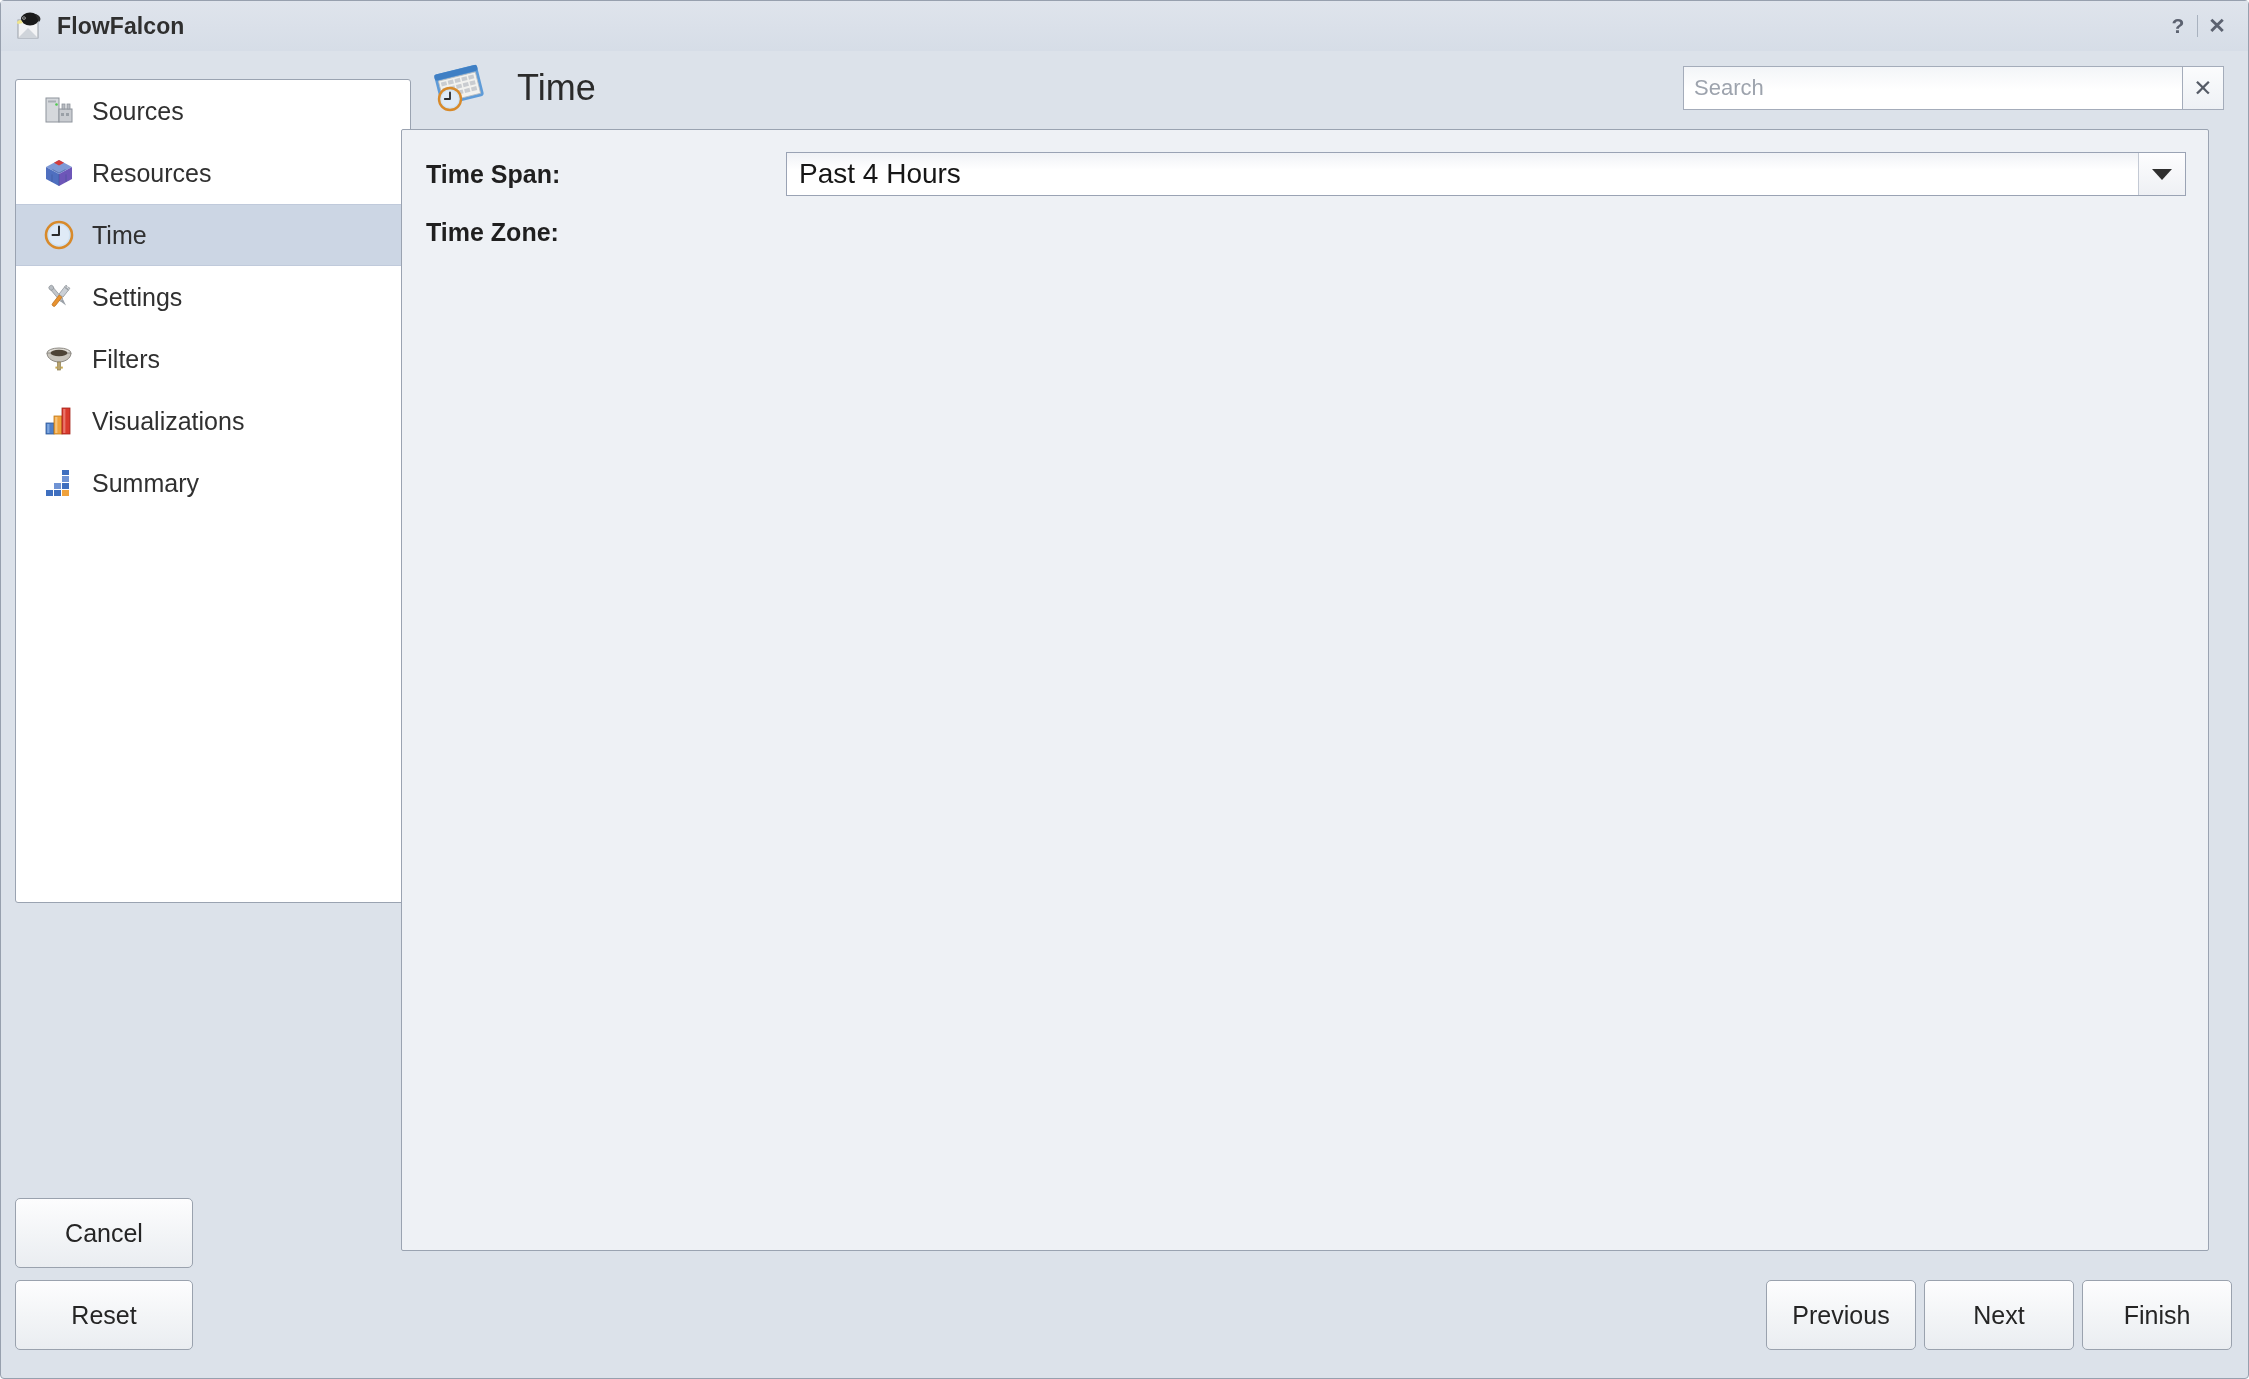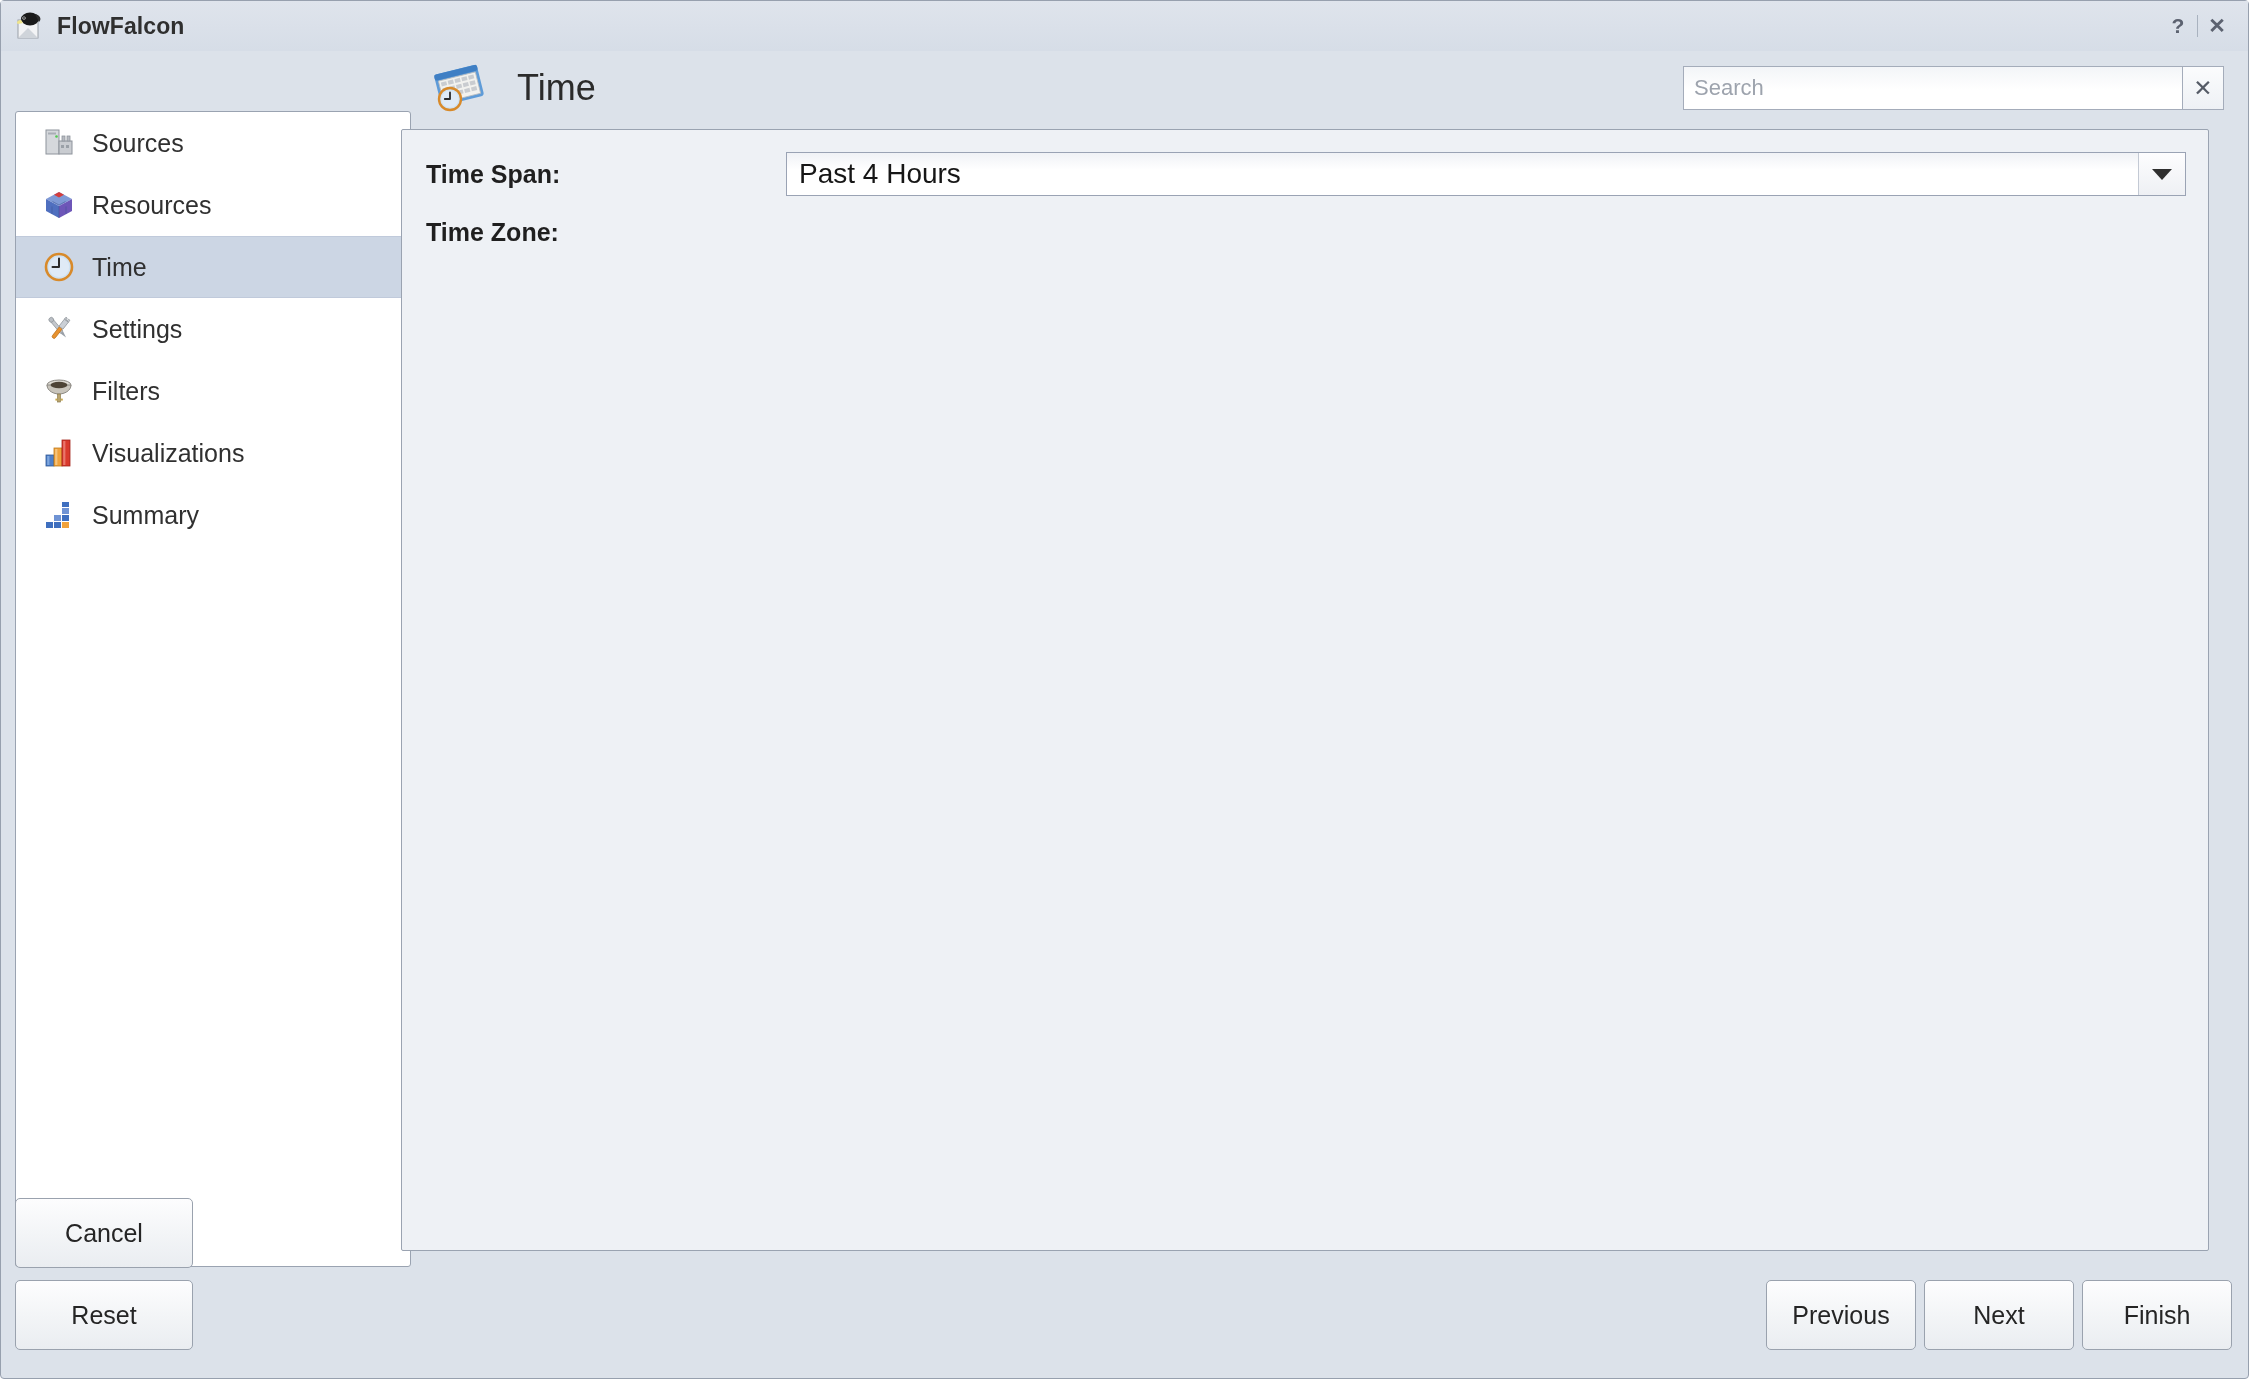--- a/index.html
+++ b/index.html
@@ -74,27 +74,26 @@
     background: #a9b2bf;
     margin: 0 4px;
   }
 
   
   #sidebar {
     position: absolute;
     left: 14px;
     top: 78px;
     width: 396px;
-    height: 1156px;
+    height: 824px;
     box-sizing: border-box;
     background: #ffffff;
     border: 1px solid #9aa3b1;
     border-radius: 3px;
     overflow: hidden;
-    margin-top: 32px;
   }
   .side-item {
     display: flex;
     align-items: center;
     height: 62px;
     padding-left: 26px;
     box-sizing: border-box;
     cursor: default;
   }
   .side-item.selected {

